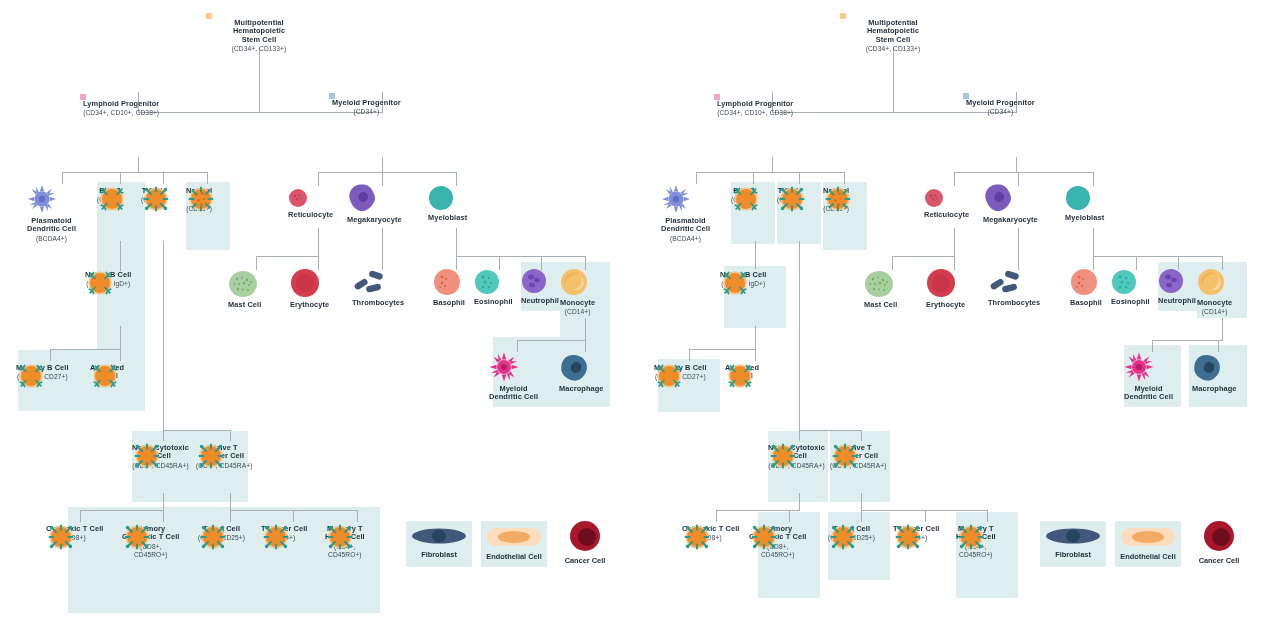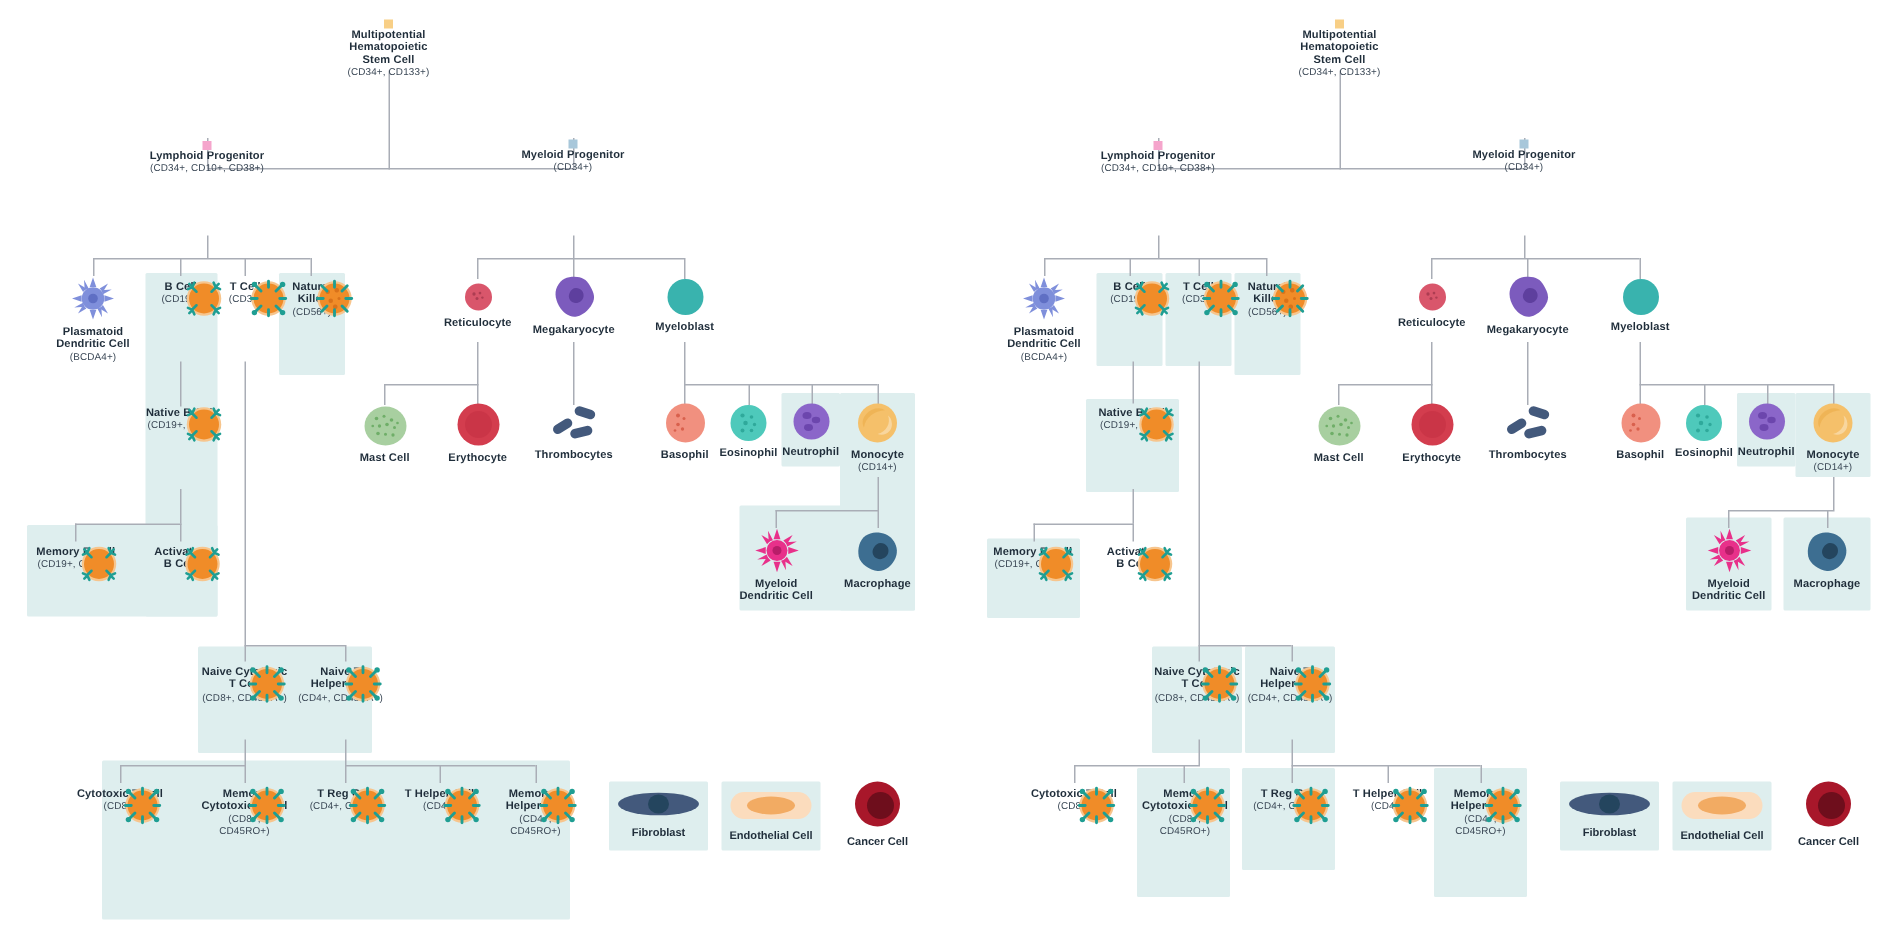--- a/index.html
+++ b/index.html
@@ -11,21 +11,21 @@
 
   
   .hl{position:absolute;background:#deeeee;border-radius:1px;}
 
   
   .ln{position:absolute;background:#a9adb6;}
   .ln.h{height:1px;}
   .ln.v{width:1px;}
 
   
-  .node{position:absolute;display:flex;flex-direction:column;align-items:center;}
+  .node{position:absolute;display:flex;flex-direction:column;align-items:flex-start;}
   .node .art{position:relative;display:block;}
   .node .lbl{margin-top:3px;text-align:center;line-height:1.12;letter-spacing:0.1px;}
   .nm{font-size:7.4px;font-weight:700;color:#1f2d3a;display:block;}
   .mk{font-size:6.6px;font-weight:400;color:#3b4856;display:block;margin-top:1px;}
   .stem{width:30px;height:30px;border-radius:50%;background:#f0a72c;box-shadow:0 0 0 3px #f8cf86;}
   .lymph{width:26px;height:26px;border-radius:50%;background:#e8308a;box-shadow:0 0 0 3px #f5a5cc;}
   .myelo{width:28px;height:28px;border-radius:50%;background:#3d7ca3;box-shadow:0 0 0 3px #a8c7da;}
 
   
   .recep{width:30px;height:30px;position:relative;}

